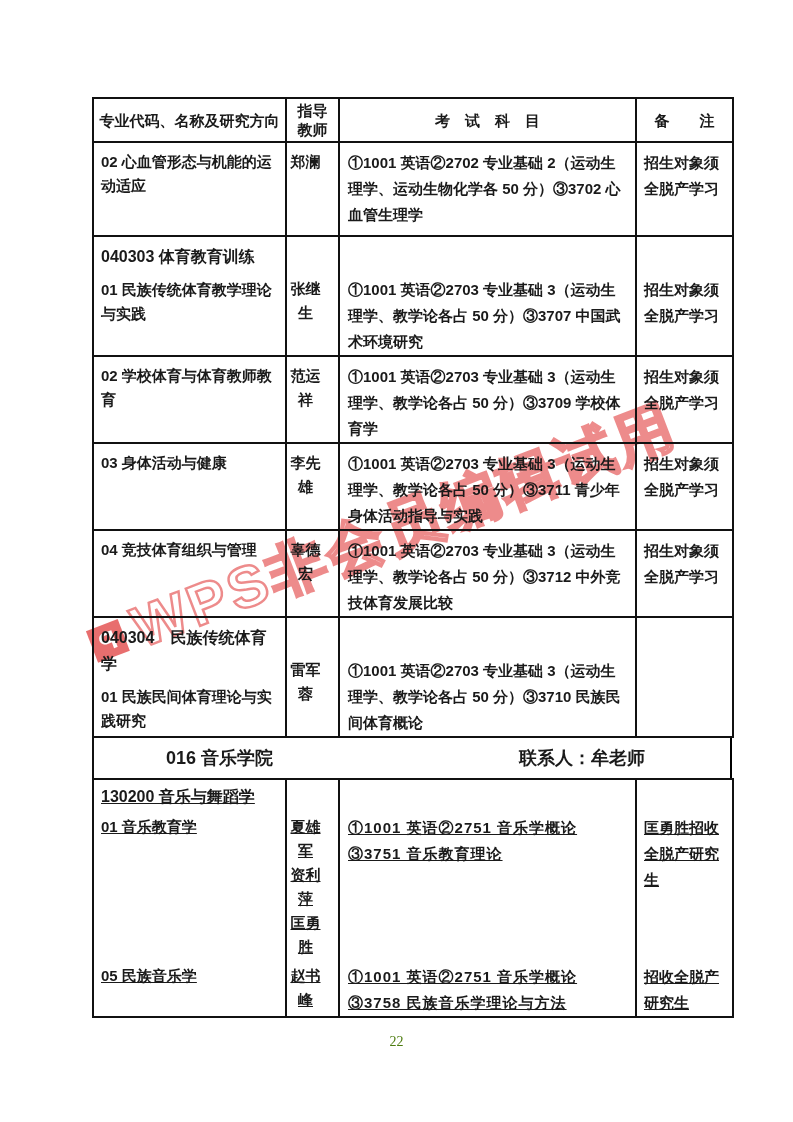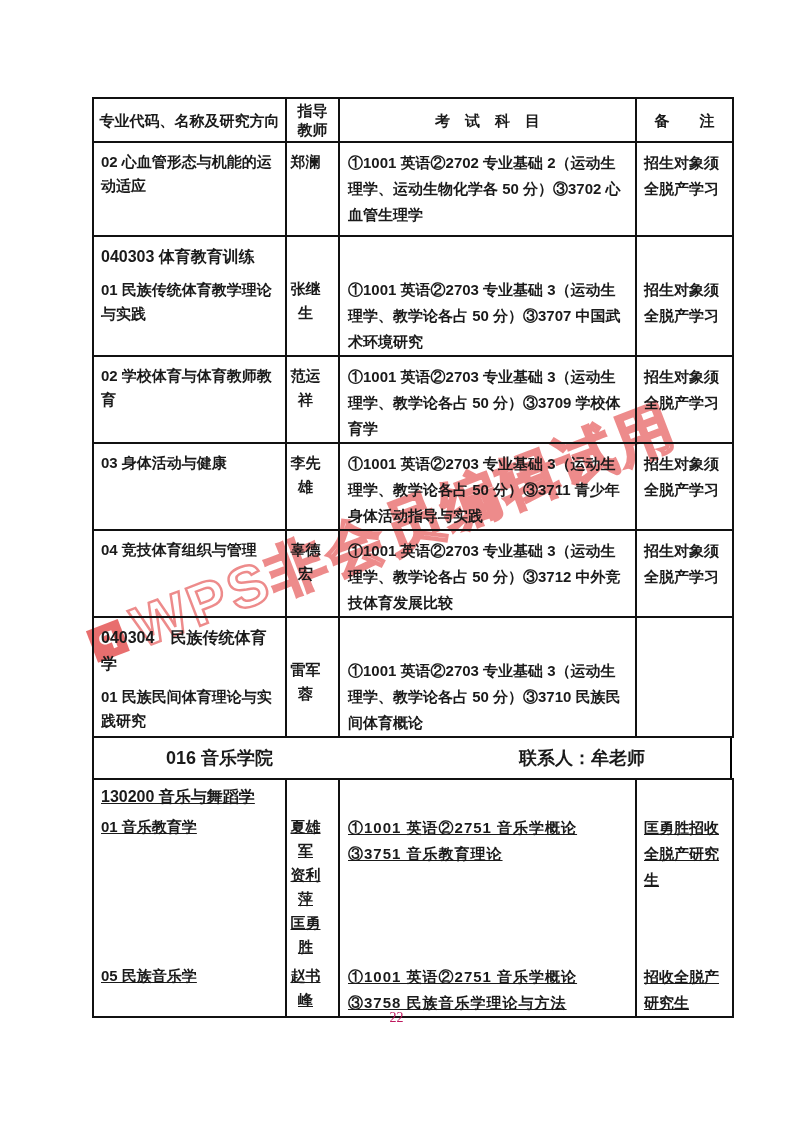--- a/index.html
+++ b/index.html
@@ -55,23 +55,23 @@
     flex:none; width:34px; height:34px; background:#e34b4b; color:#fff;
     display:flex; align-items:center; justify-content:center;
     font-size:26px; transform:scaleX(-1);
   }
   .wm-text {
     font-size:58px; letter-spacing:4px; white-space:nowrap;
     color:transparent; -webkit-text-stroke:2.5px rgba(226,62,62,.75);
   }
 
   .pageno {
-    position:absolute; left:0; right:0; top:1010px; text-align:center;
+    position:absolute; left:0; right:0; top:1034px; text-align:center;
     font-family:"Liberation Serif", serif; font-weight:normal;
-    font-size:14px; color:#be185d;
+    font-size:14px; color:#4d7c0f;
   }
 </style>
 </head>
 <body>
 
 <div class="page">
 
   <div class="watermark">
     <div class="wm-logo">P</div>
     <div class="wm-text">WPS非会员编辑试用</div>

